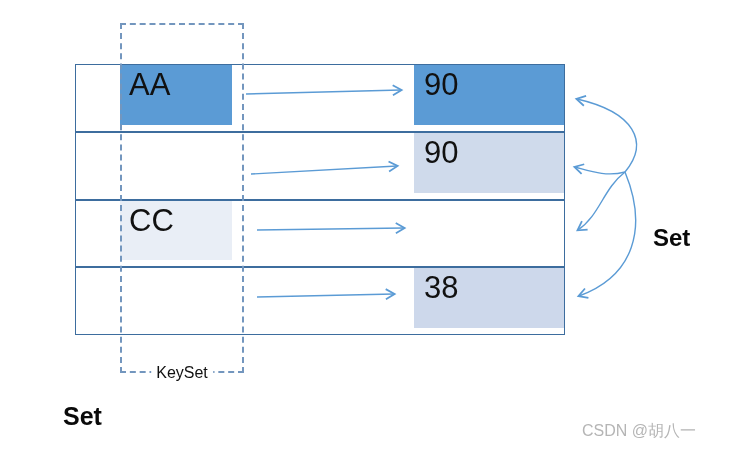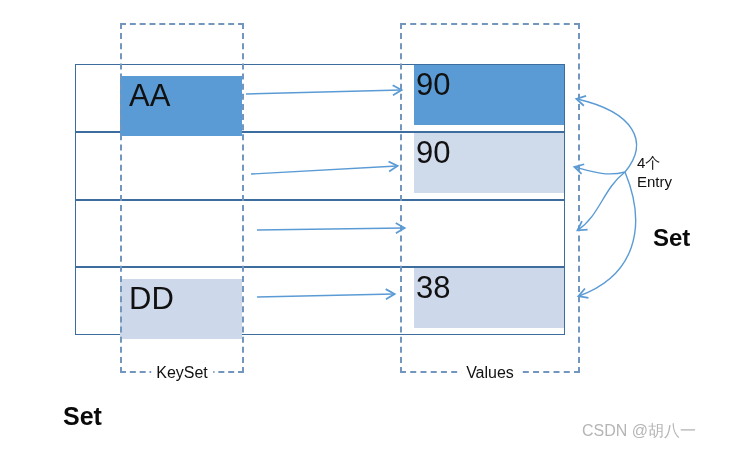--- a/index.html
+++ b/index.html
@@ -34,22 +34,22 @@
   .cell {
     position: absolute;
     top: 0;
     height: calc(100% - 6px);
     box-sizing: border-box;
     color: var(--text-black, #111111);
     font-size: 31px;
     line-height: 1.15;
     padding: 2px 0 0 9px;
   }
-  .cell.key { left: 44px;  width: 122px; margin-top: 11px; }
-  .cell.val { left: 338px; width: 150px; padding-left: 2px; }
+  .cell.key { left: 44px;  width: 112px; }
+  .cell.val { left: 338px; width: 150px; padding-left: 10px; }
   .row1 .cell { background: var(--row1-fill, #5B9BD5); }
   .row2 .cell { background: var(--row2-fill, #CFDAEB); }
   .row3 .cell { background: var(--row3-fill, #E9EEF6); }
   .row4 .cell { background: var(--row4-fill, #CDD8EB); }
 
   
   .dashed-box {
     position: absolute;
     top: 23px; height: 350px;
     border: 2px dashed var(--dash-border, #7396BE);
@@ -125,41 +125,34 @@
 
   <div id="map-table">
     <div class="row row1">
       <div class="cell key"><span>AA</span></div>
       <div class="cell val"><span>90</span></div>
     </div>
     <div class="row row2">
       <div class="cell val"><span>90</span></div>
     </div>
     <div class="row row3">
+      <div class="cell key"><span>CC</span></div>
     </div>
     <div class="row row4">
-      <div class="cell key"><span>DD</span></div>
       <div class="cell val"><span>38</span></div>
     </div>
   </div>
 
   <div id="keyset-box" class="dashed-box">
     <span class="box-label">KeySet</span>
   </div>
-  <div id="values-box" class="dashed-box">
-    <span class="box-label">Values</span>
-  </div>
 
   <div id="set-left" class="big-label">Set</div>
   <div id="set-right" class="big-label">Set</div>
 
-  <div id="entry-annotation">
-    <div>4个</div>
-    <div>Entry</div>
-  </div>
 
   <div id="watermark">CSDN @胡八一</div>
 
   <svg id="arrow-layer" viewBox="0 0 729 449" xmlns="http://www.w3.org/2000/svg">
     <defs>
       <marker id="ah" viewBox="0 0 10 10" refX="7.5" refY="5" markerWidth="9" markerHeight="9" orient="auto-start-reverse">
         <path class="arrow" d="M1,1 L8,5 L1,9"></path>
       </marker>
     </defs>
 

